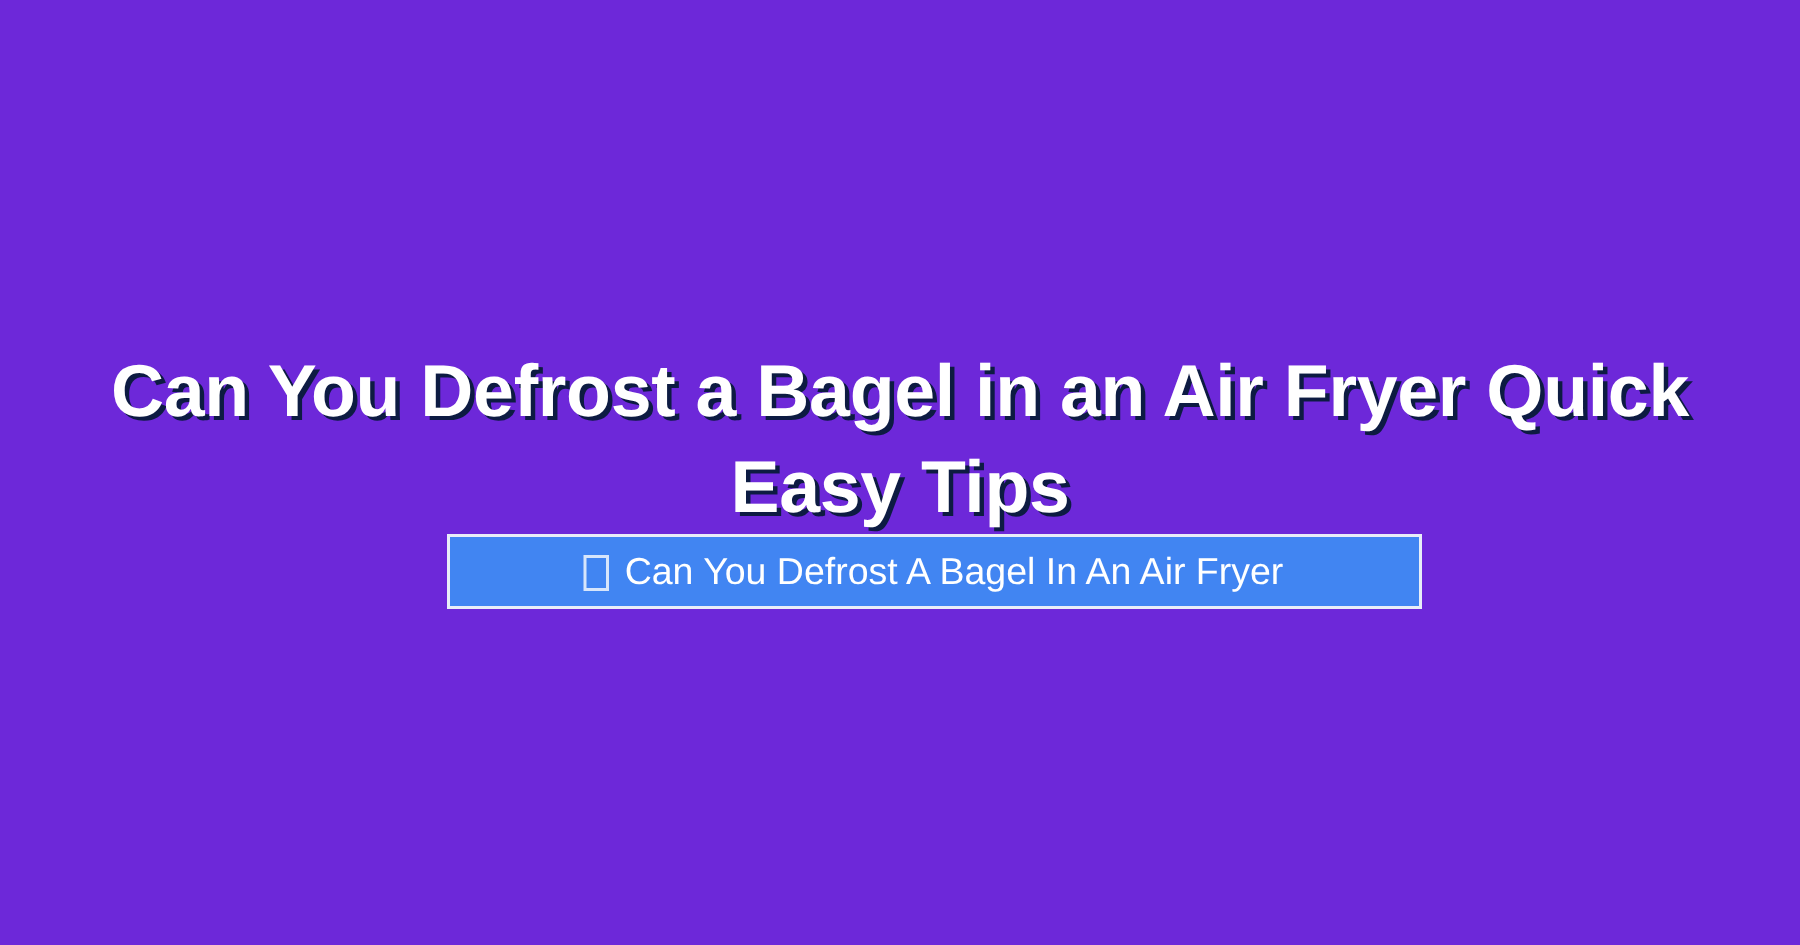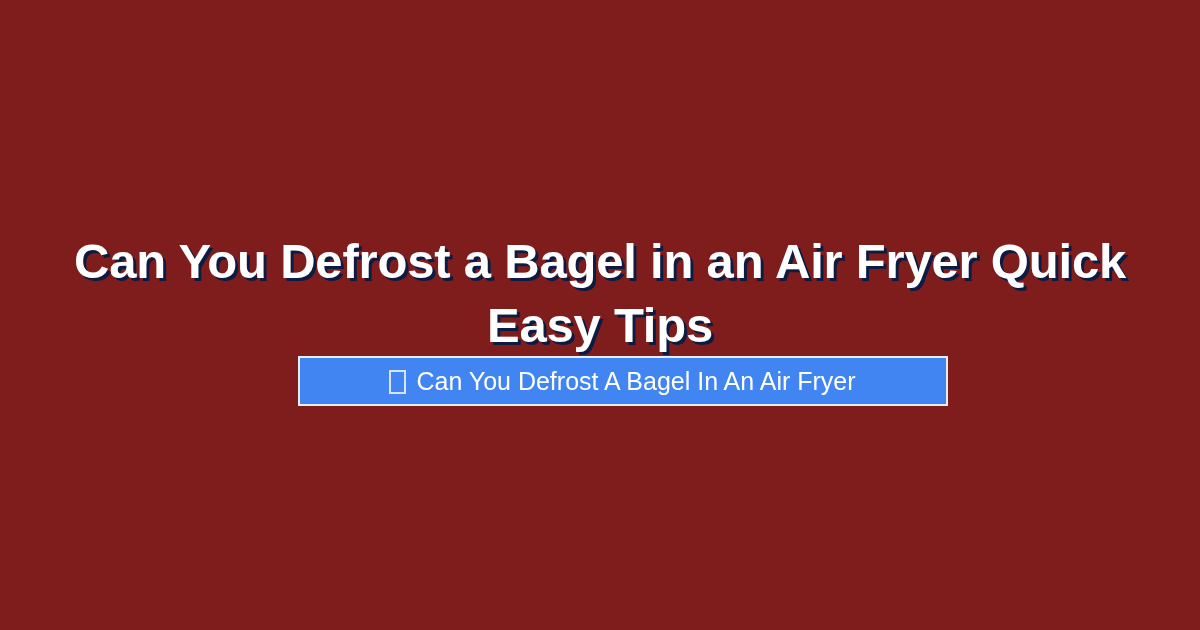--- a/index.html
+++ b/index.html
@@ -13,21 +13,21 @@
     height: 630px;
     overflow: hidden;
     font-family: "Liberation Sans", sans-serif;
     background: #223a8a;
   }
 
   #card {
     position: relative;
     width: 1200px;
     height: 630px;
-    background: #7f1d1d;
+    background: #6d28d9;
     box-sizing: border-box;
     display: flex;
     flex-direction: column;
     align-items: center;
     justify-content: flex-start;
   }
 
   #title {
     position: absolute;
     left: 60px;

